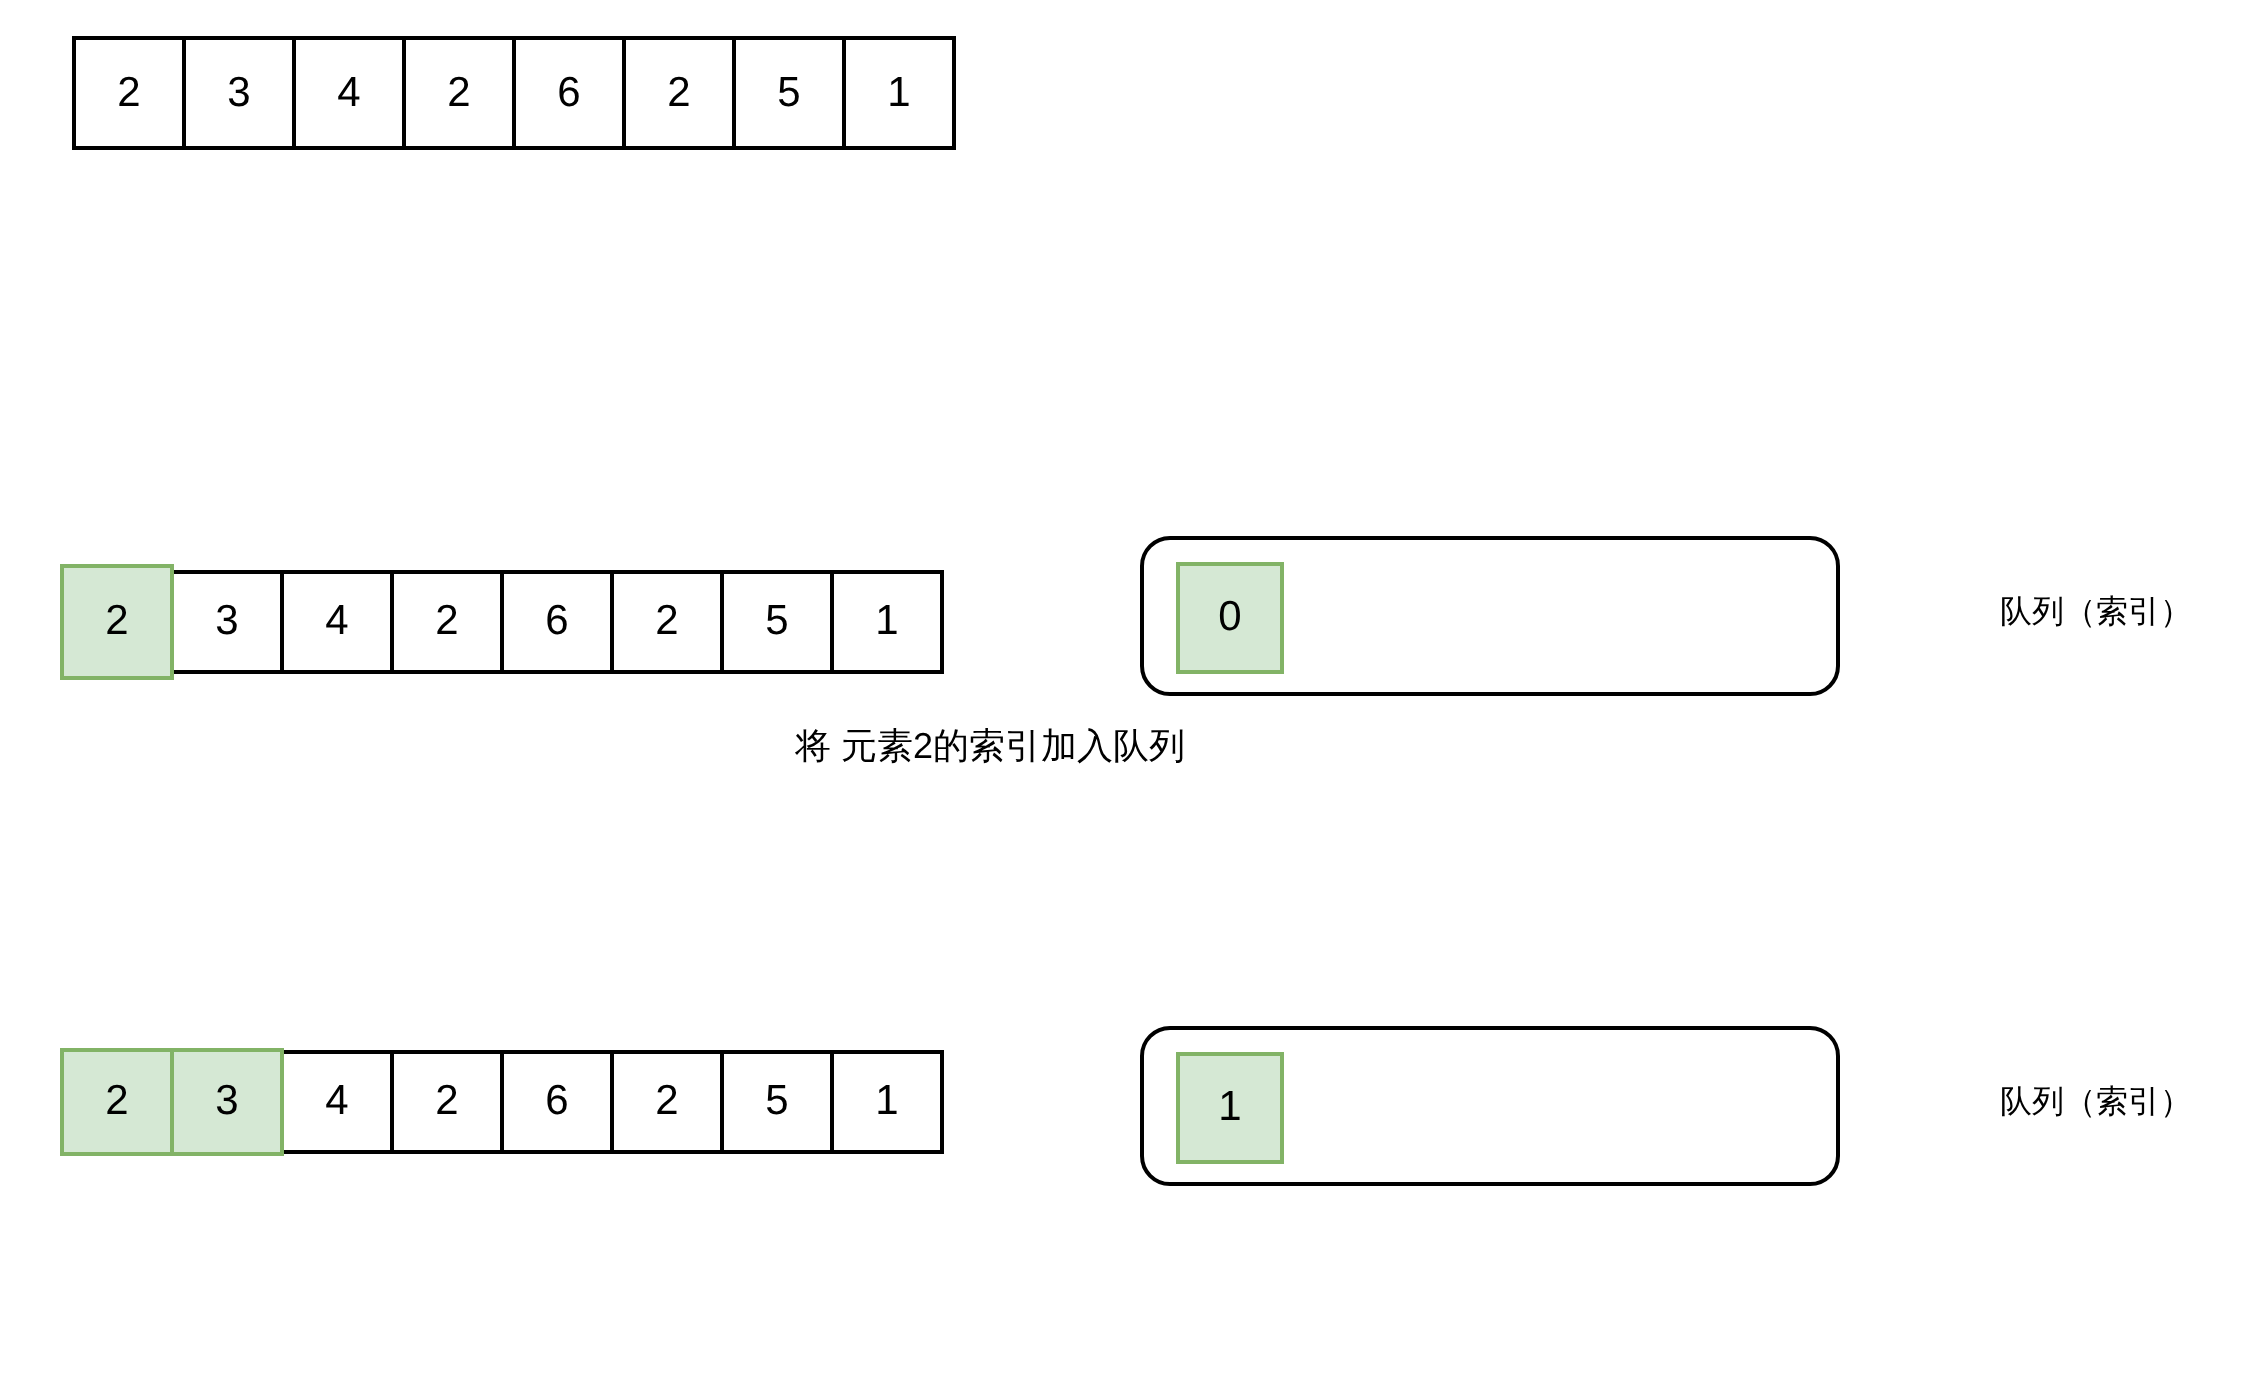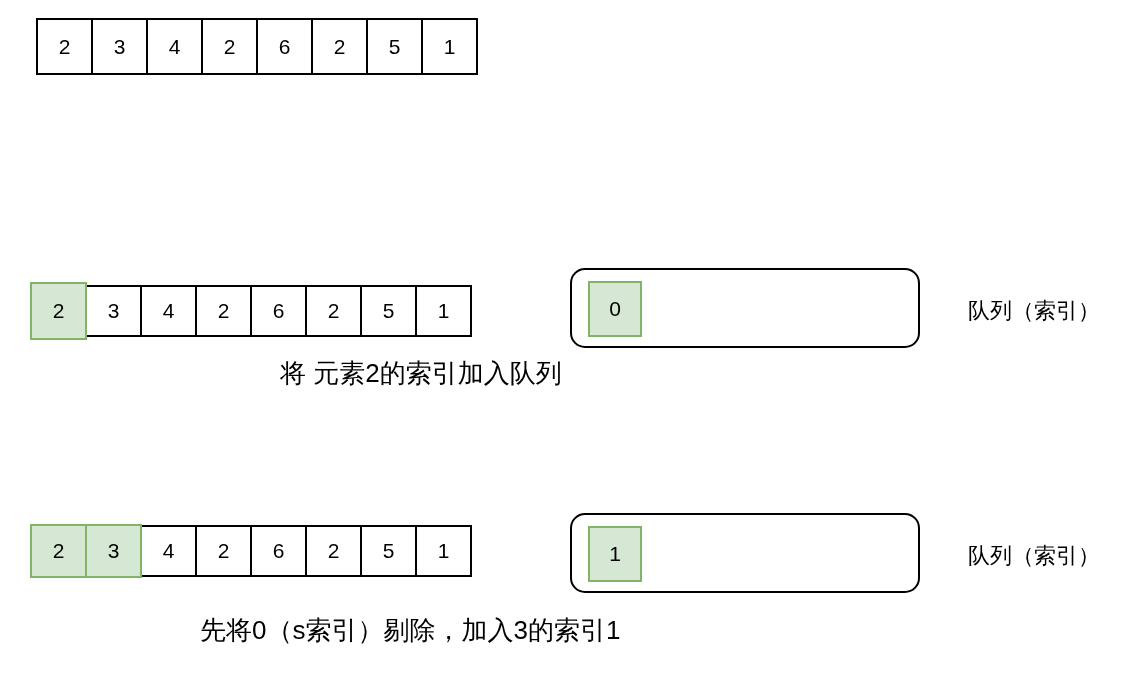--- a/index.html
+++ b/index.html
@@ -26,24 +26,24 @@
     position:absolute; width:346px; height:76px; background:#fff;
     border:2px solid #000; border-radius:15px;
   }
   .queue-mid { left:570px; top:268px; }
   .queue-bot { left:570px; top:513px; }
   .qcell {
     position:absolute; left:16px; top:11px; width:50px; height:52px;
     background:#d5e8d4; border:2px solid #82b366;
     display:flex; align-items:center; justify-content:center; font-size:21px;
   }
-  .qlabel { position:absolute; font-size:22px; white-space:nowrap; }
+  .qlabel { position:absolute; font-size:16px; white-space:nowrap;margin-left:32px; }
   .qlabel-mid { left:968px; top:296px; }
   .qlabel-bot { left:968px; top:541px; }
-  .caption { position:absolute; font-size:26px; line-height:30px; white-space:nowrap; }
+  .caption { position:absolute; font-size:18px; text-align:center; line-height:30px; white-space:nowrap; }
   .caption-mid { left:280px; top:358px; width:430px; }
   .caption-bot { left:200px; top:615px; width:595px; }
 </style>
 </head>
 <body>
 
 <div class="cells row-top">
   <div class="cell">2</div>
   <div class="cell">3</div>
   <div class="cell">4</div>
@@ -82,14 +82,13 @@
   <div class="cell">5</div>
   <div class="cell">1</div>
 </div>
 
 <div class="queue queue-bot">
   <div class="qcell">1</div>
 </div>
 <div class="qlabel qlabel-bot">队列（索引）</div>
 
 <div class="caption caption-bot">
-  <div>先将0（s索引）剔除，加入3的索引1</div>
 </div>
 
 </body></html>

